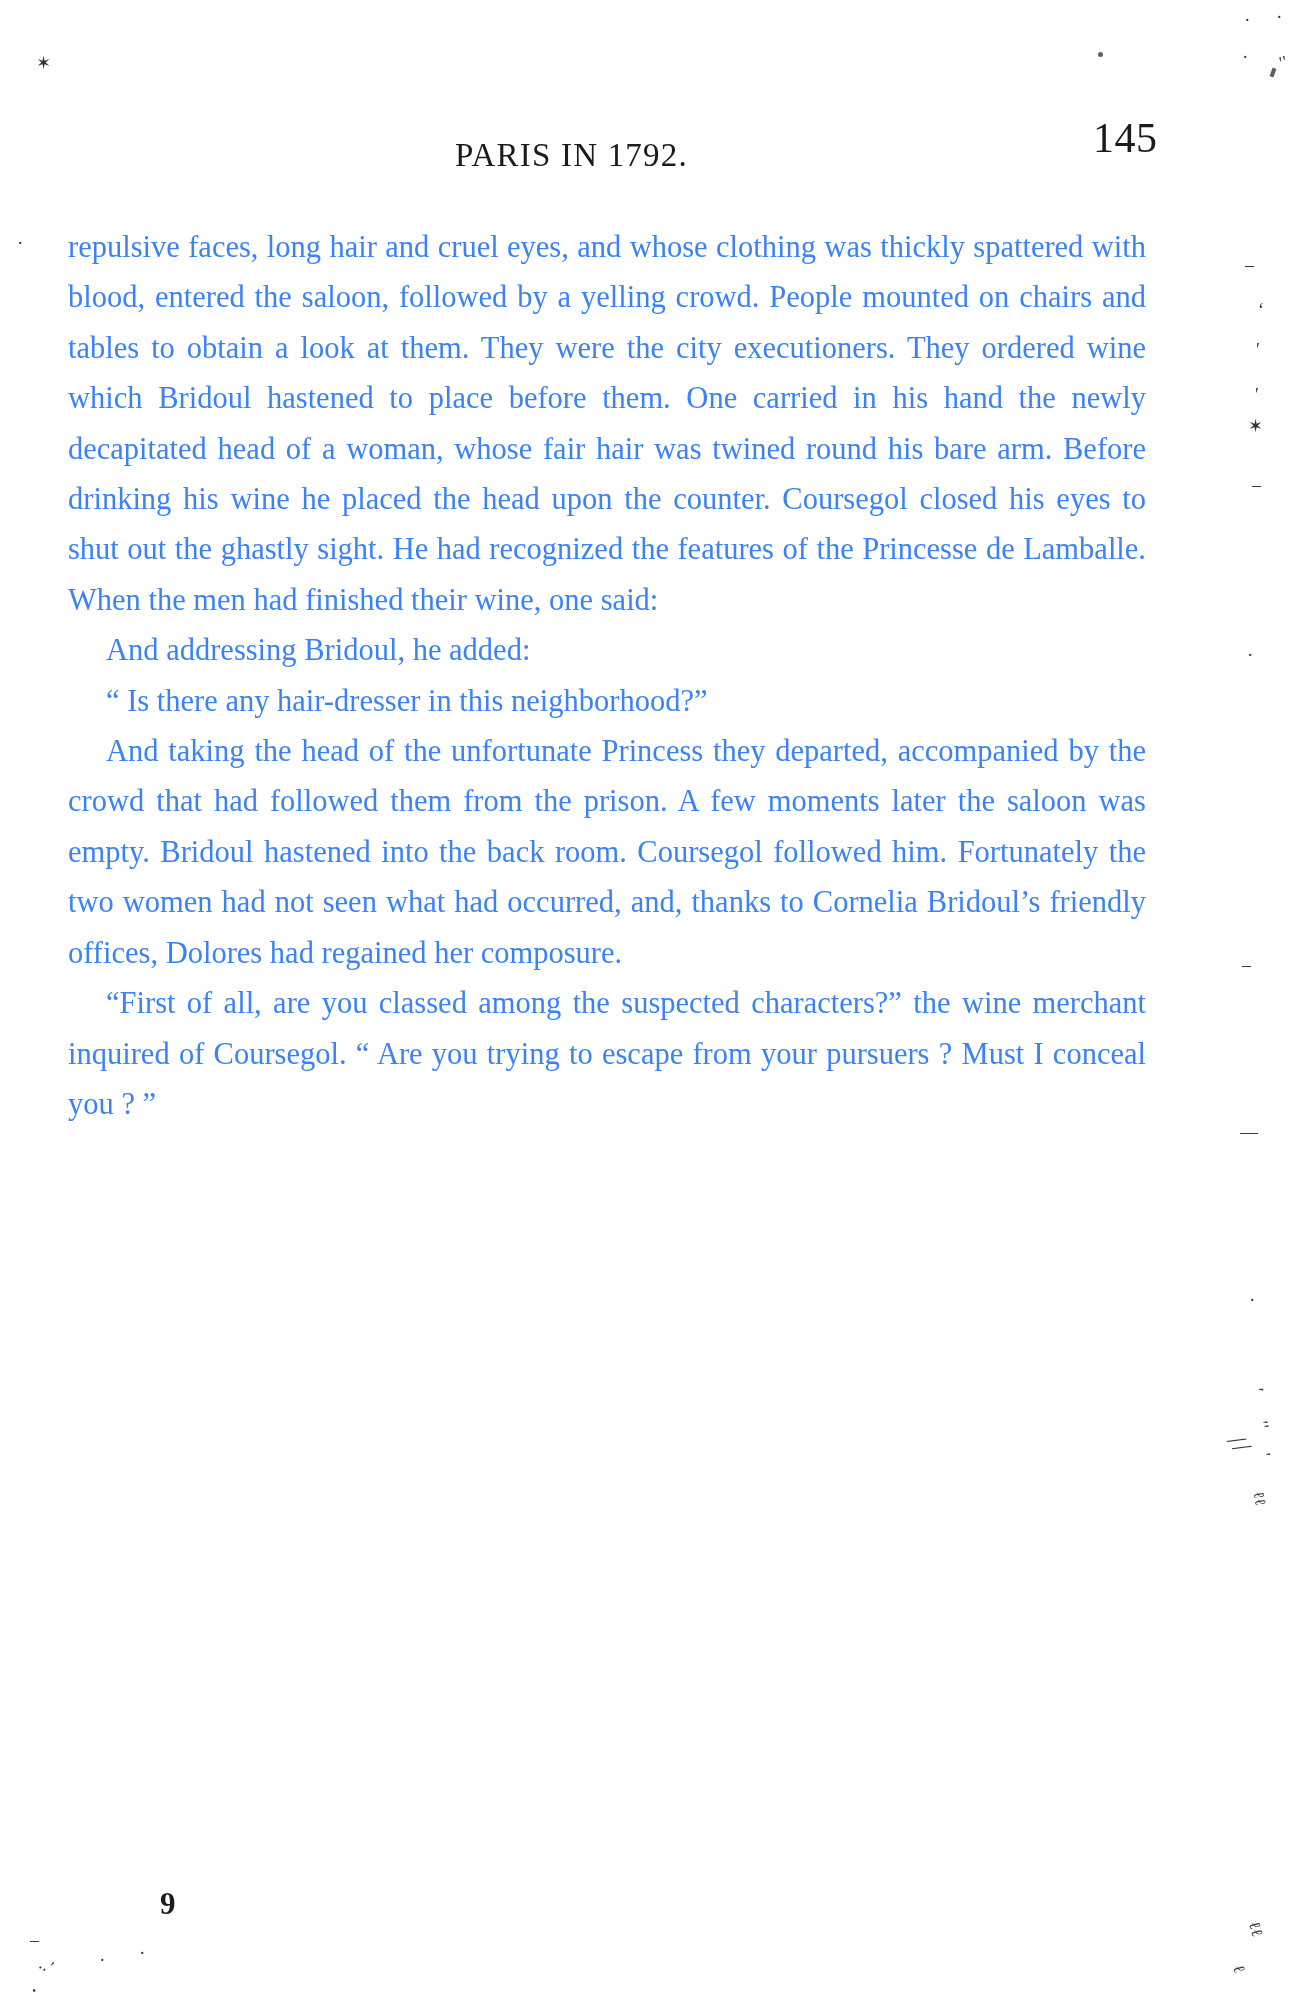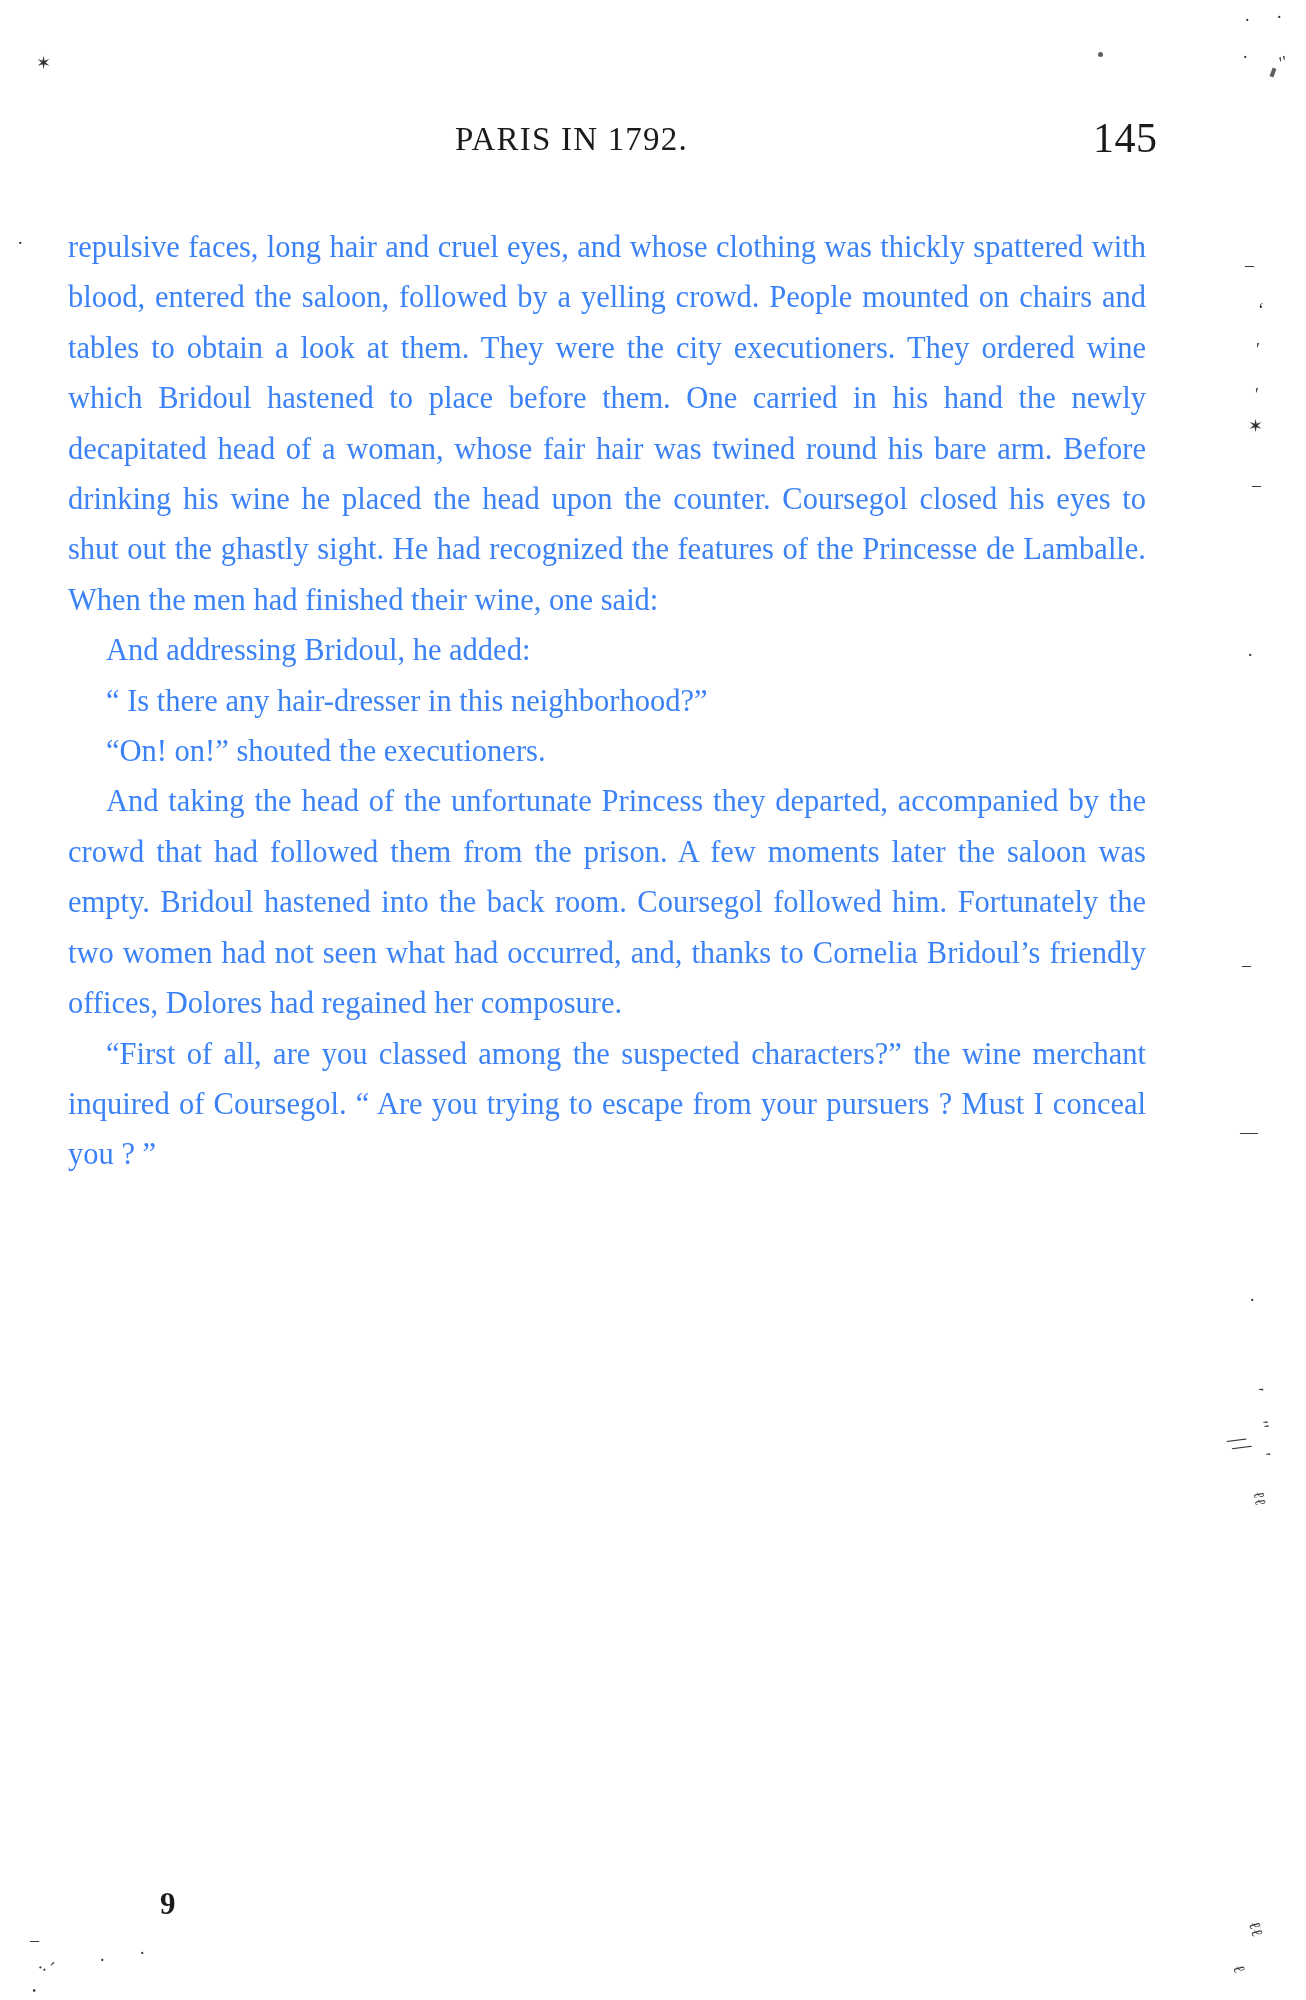--- a/index.html
+++ b/index.html
@@ -28,21 +28,21 @@
   .running-head {
     position: absolute;
     left: 0;
     top: 120px;
     width: 1306px;
     height: 46px;
   }
   .head-title {
     position: absolute;
     left: 455px;
-    top: 1px;
+    top: 17px;
     font-size: 27px;
     letter-spacing: 1.2px;
     font-variant: small-caps;
     text-transform: lowercase;
   }
   .head-title .cap {
     font-size: 33px;
     text-transform: uppercase;
   }
   .head-num {
@@ -103,21 +103,20 @@
     <div class="head-title">
       <span class="cap">PARIS IN 1792.</span>
     </div>
     <div class="head-num">145</div>
   </div>
 
   <div class="text-block">
     <p class="para">repulsive faces, long hair and cruel eyes, and whose clothing was thickly spattered with blood, entered the saloon, followed by a yelling crowd. People mounted on chairs and tables to obtain a look at them. They were the city executioners. They ordered wine which Bridoul hastened to place before them. One carried in his hand the newly decapitated head of a woman, whose fair hair was twined round his bare arm. Before drinking his wine he placed the head upon the counter. Coursegol closed his eyes to shut out the ghastly sight. He had recognized the features of the Princesse de Lamballe. When the men had finished their wine, one said:</p>
     <p class="para indent">And addressing Bridoul, he added:</p>
     <p class="para indent">“ Is there any hair-dresser in this neighborhood?”</p>
-    <p class="para indent">“On! on!” shouted the executioners.</p>
     <p class="para indent">And taking the head of the unfortunate Princess they departed, accompanied by the crowd that had followed them from the prison. A few moments later the saloon was empty. Bridoul hastened into the back room. Coursegol followed him. Fortunately the two women had not seen what had occurred, and, thanks to Cornelia Bridoul’s friendly offices, Dolores had regained her composure.</p>
     <p class="para indent">“First of all, are you classed among the suspected characters?” the wine merchant inquired of Coursegol. “ Are you trying to escape from your pursuers ? Must I conceal you ? ”</p>
   </div>
 
   <div class="signature">9</div>
 
   <span class="mark" style="left:1245px; top:5px;">.</span>
   <span class="mark" style="left:1277px; top:2px;">.</span>
   <span class="mark" style="left:1243px; top:42px;">.</span>
   <span class="mark" style="left:1280px; top:52px; transform:rotate(-20deg);">′′</span>

